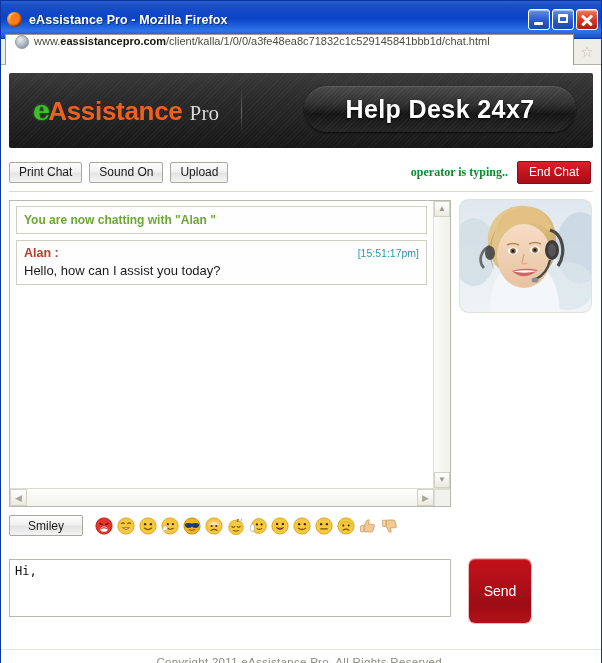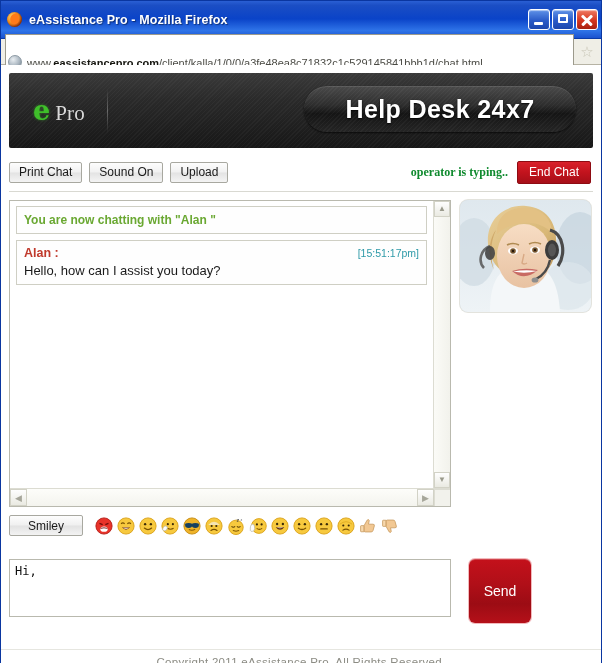--- a/index.html
+++ b/index.html
@@ -93,22 +93,22 @@
     border-bottom: 1px solid #b6b3a4;
     display: flex; align-items: center;
     padding: 0 4px;
     box-sizing: border-box;
   }
   .addrfield {
     flex: 1 1 auto;
     height: 36px;
     background: #ffffff;
     border: 1px solid #9c9a8c;
-    display: flex; align-items: flex-end;
-    padding: 0 2px;
+    display: flex; align-items: flex-start;
+    padding: 0 9px;
     box-sizing: border-box;
     overflow: hidden;
   }
   .addr-globe {
     width: 14px; height: 14px; border-radius: 50%;
     flex: 0 0 auto; margin-right: 5px;
     background: radial-gradient(circle at 35% 30%, #e9eef2 0%, #aab6c0 55%, #6d7a85 100%);
     border: 1px solid #8d9aa4;
     box-sizing: border-box;
   }
@@ -464,20 +464,21 @@
       <span class="addr-url"><span>www.</span><b>eassistancepro.com</b><span>/client/kalla/1/0/0/a3fe48ea8c71832c1c529145841bbb1d/chat.html</span></span>
     </div>
     <div class="star">☆</div>
   </div>
 
   <div class="page">
 
     <div class="banner">
       <div class="logo">
         <span class="e">e</span>
+        <span class="assistance">Assistance</span>
         <span class="pro">Pro</span>
       </div>
       <div class="logo-divider"></div>
       <div class="helpdesk-pill">
         <span>Help Desk 24x7</span>
       </div>
     </div>
 
     <div class="toolbar">
       <div class="tbtn">Print Chat</div>

